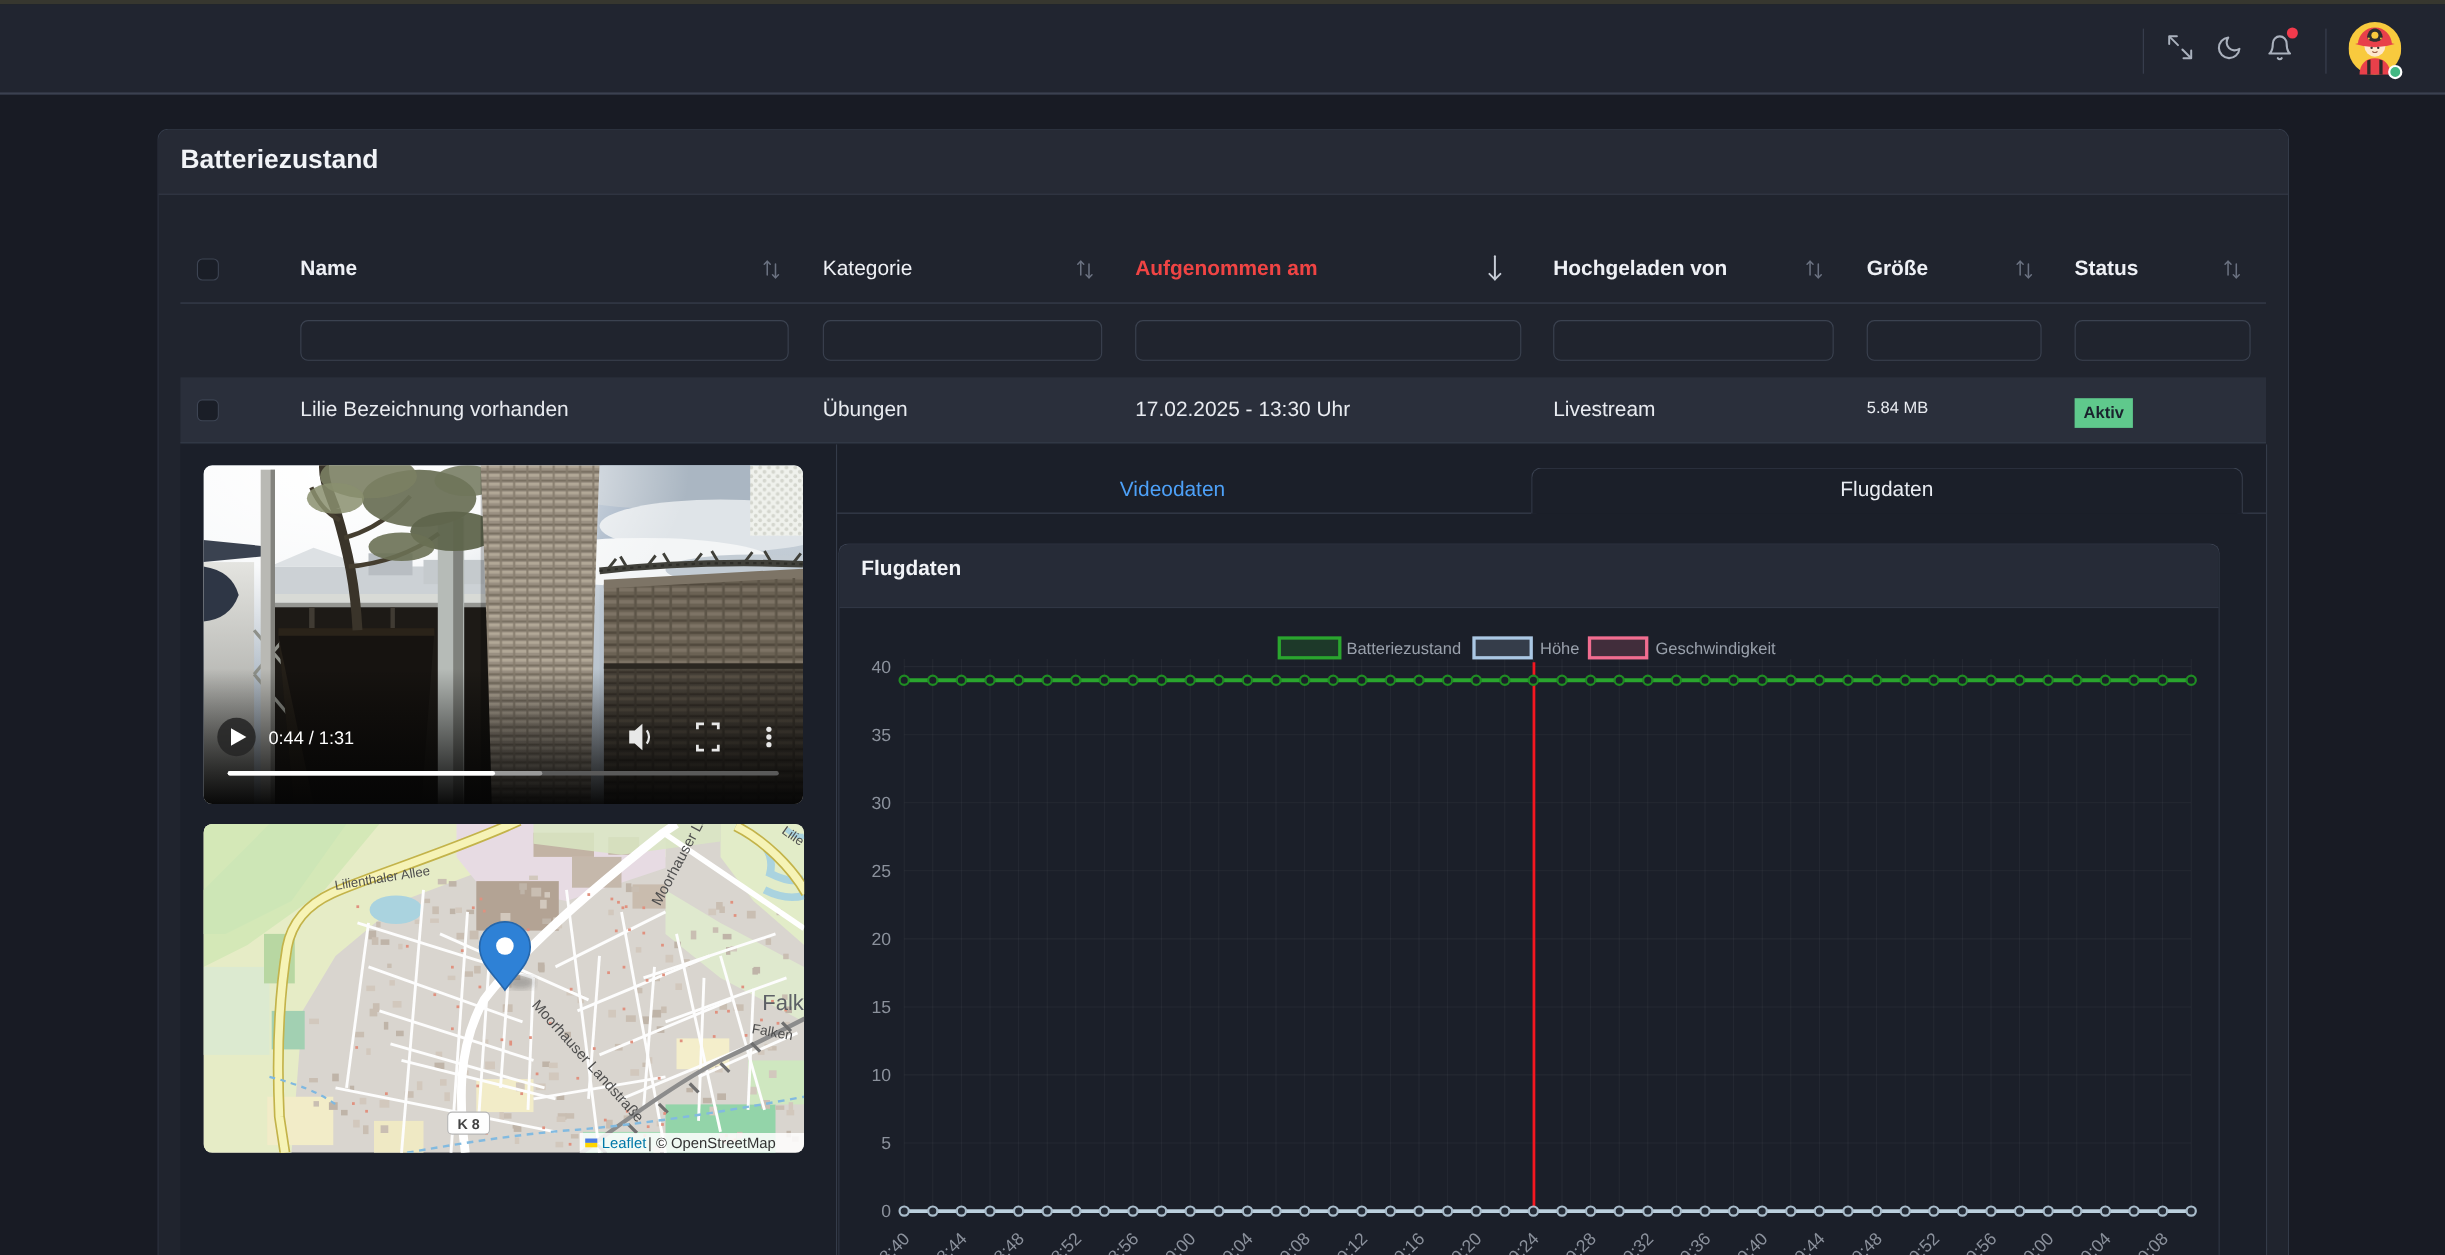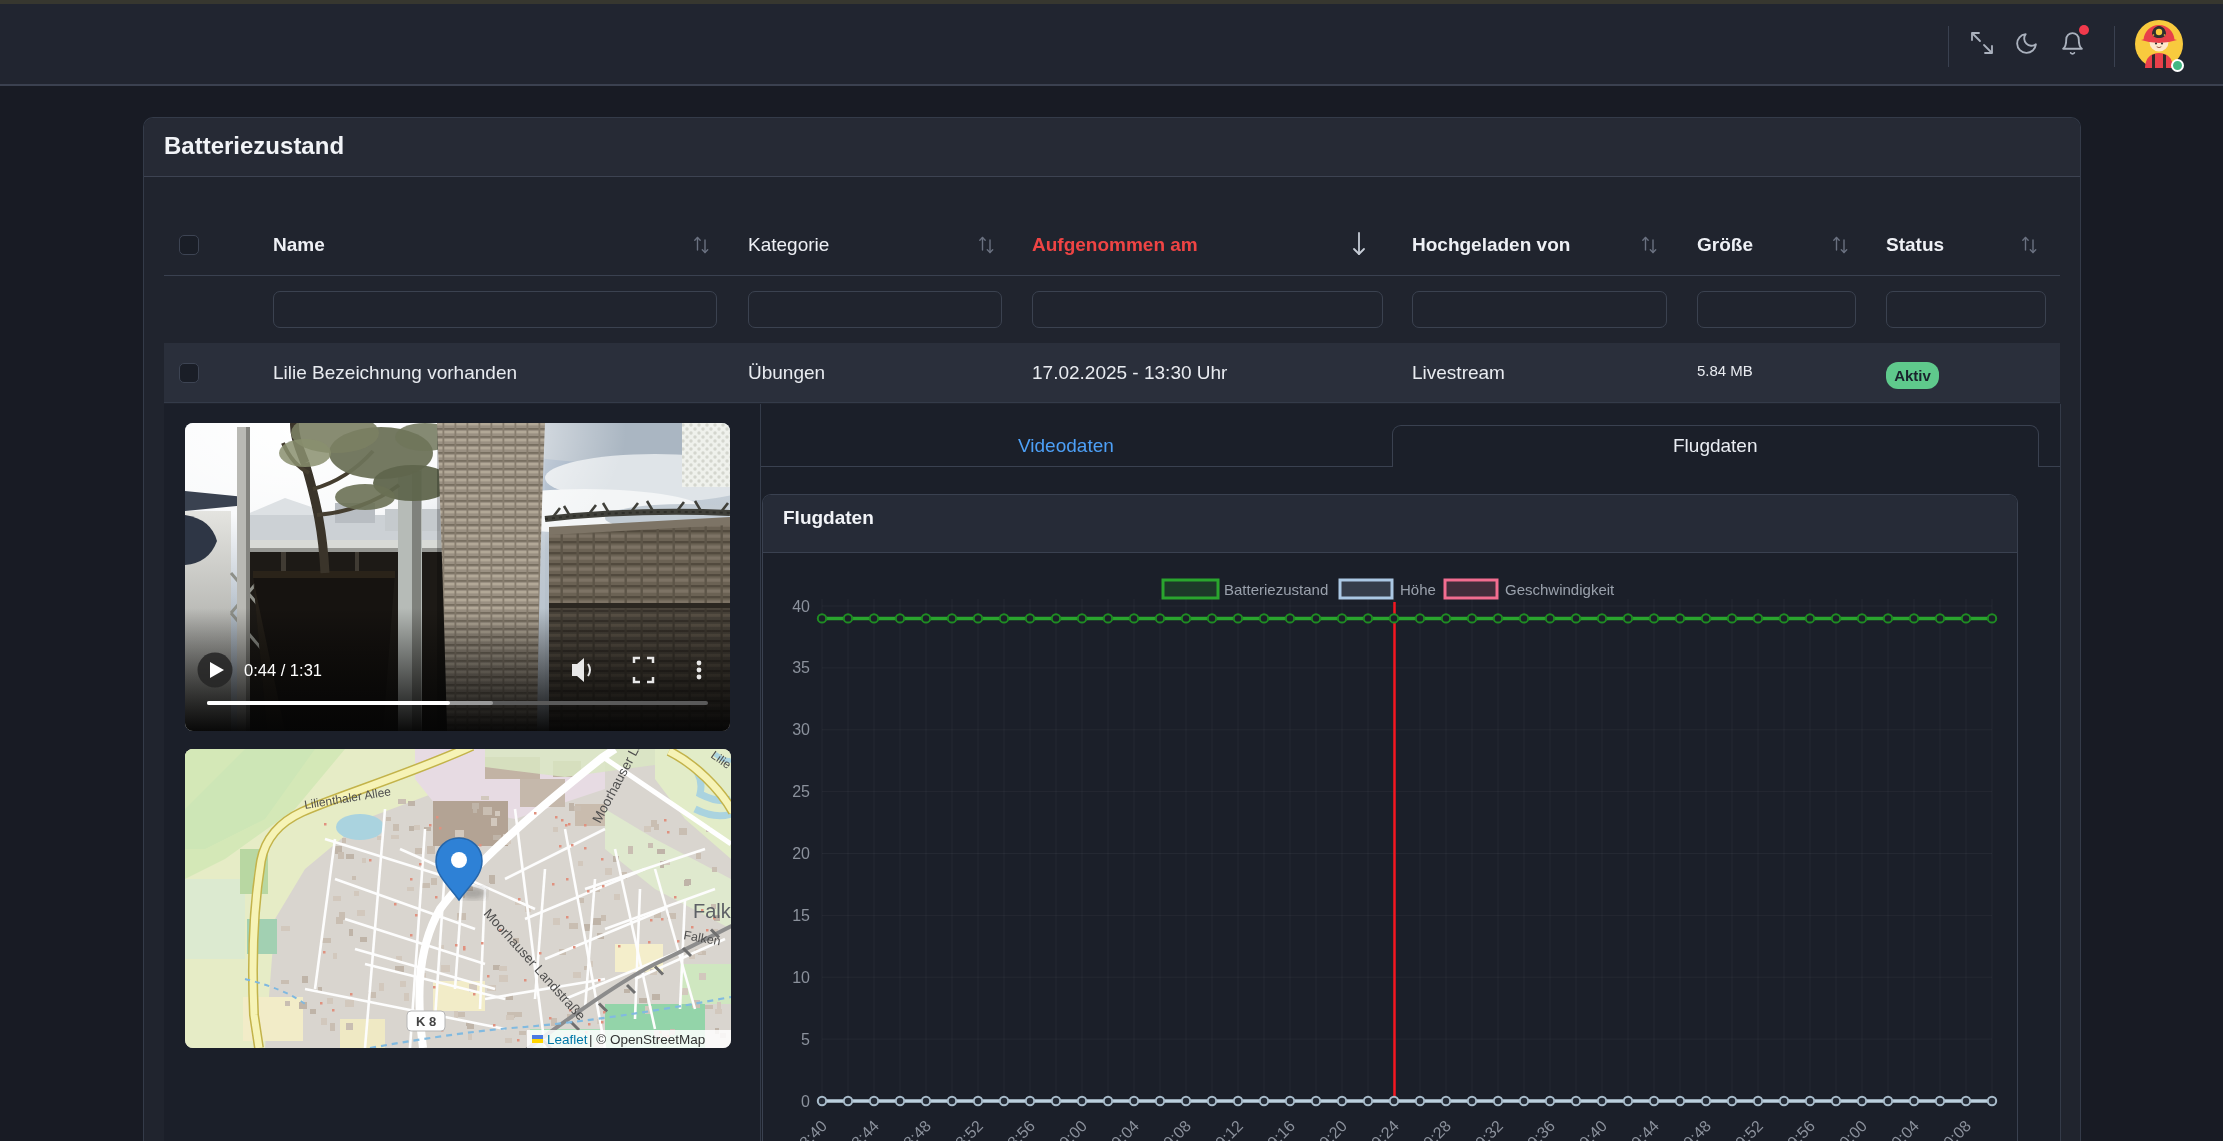--- a/index.html
+++ b/index.html
@@ -93,21 +93,21 @@
 <div class="abs" style="left:1412px;top:291px;width:255px;height:37px;border-radius:7px;border:1px solid #3b4250"></div>
 <div class="abs" style="left:1697px;top:291px;width:159px;height:37px;border-radius:7px;border:1px solid #3b4250"></div>
 <div class="abs" style="left:1886px;top:291px;width:160px;height:37px;border-radius:7px;border:1px solid #3b4250"></div>
 <div class="abs" style="left:164px;top:343px;width:1896px;height:60px;background:#2a2f3b;border-bottom:1px solid #343b49"></div>
 <div class="abs" style="left:179px;top:363px;width:20px;height:20px;border-radius:5px;background:#1a1e27;border:1px solid #3d4453"></div>
 <div class="abs" style="left:273px;top:362px;font-size:19px;color:#e8ebf0">Lilie Bezeichnung vorhanden</div>
 <div class="abs" style="left:748px;top:362px;font-size:19px;color:#e8ebf0">Übungen</div>
 <div class="abs" style="left:1032px;top:362px;font-size:19px;color:#e8ebf0">17.02.2025&nbsp;-&nbsp;13:30 Uhr</div>
 <div class="abs" style="left:1412px;top:362px;font-size:19px;color:#e8ebf0">Livestream</div>
 <div class="abs" style="left:1697px;top:362px;font-size:15px;color:#e8ebf0">5.84 MB</div>
-<div class="abs" style="left:1886px;top:362px;width:53px;height:27px;border-radius:12px;background:#5fc98c;color:#1a222d;font-size:15px;font-weight:bold;text-align:center;line-height:27px">Aktiv</div>
+<div class="abs" style="left:1886px;top:362px;width:53px;height:27px;border-radius:0;background:#5fc98c;color:#1a222d;font-size:15px;font-weight:bold;text-align:center;line-height:27px">Aktiv</div>
 <div class="abs" style="left:164px;top:404px;width:1896px;height:737px;background:#1b1f29"></div>
 <div class="abs" style="left:760px;top:404px;width:1px;height:737px;background:#343b49"></div>
 <div class="abs" style="left:2060px;top:404px;width:1px;height:737px;background:#343b49"></div>
 <div class="abs" style="left:761px;top:466px;width:631px;height:1px;background:#3a4150"></div>
 <div class="abs" style="left:2039px;top:466px;width:21px;height:1px;background:#3a4150"></div>
 <div class="abs" style="left:1392px;top:425px;width:647px;height:42px;background:#1b1f29;border:1px solid #3a4150;border-bottom:none;border-radius:9px 9px 0 0"></div>
 <div class="abs" style="left:1018px;top:435px;font-size:19px;color:#4da0f7">Videodaten</div>
 <div class="abs" style="left:1673px;top:435px;font-size:19px;color:#e9ecf2">Flugdaten</div>
 <div class="abs" style="left:762px;top:494px;width:1256px;height:647px;background:#1b1f29;border:1px solid #3a4150;border-bottom:none;border-radius:9px 9px 0 0"></div>
 <div class="abs" style="left:763px;top:495px;width:1254px;height:58px;background:#262b37;border-bottom:1px solid #3a4150;border-radius:8px 8px 0 0"></div>

